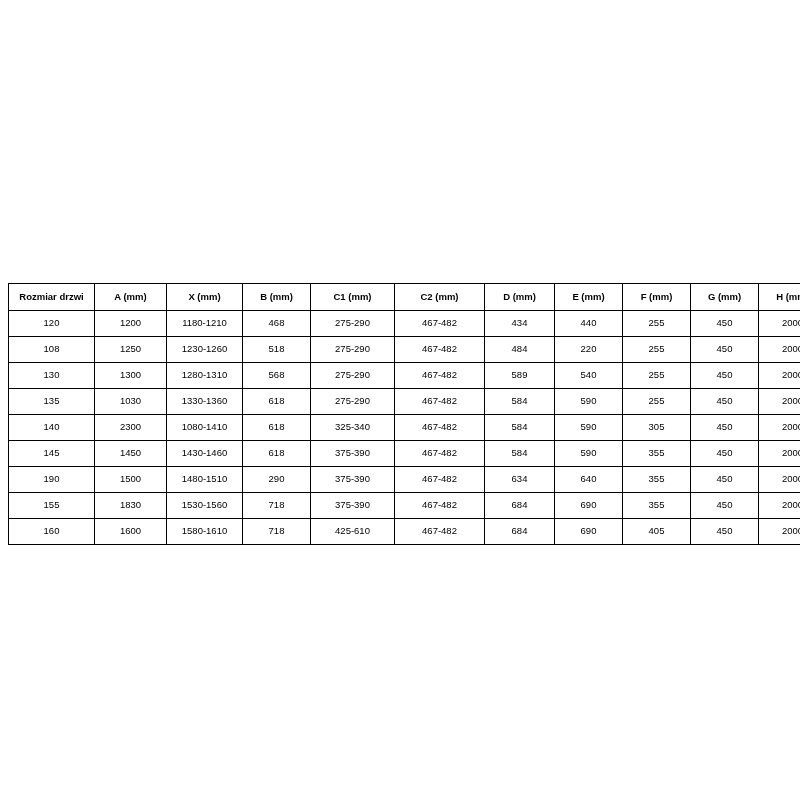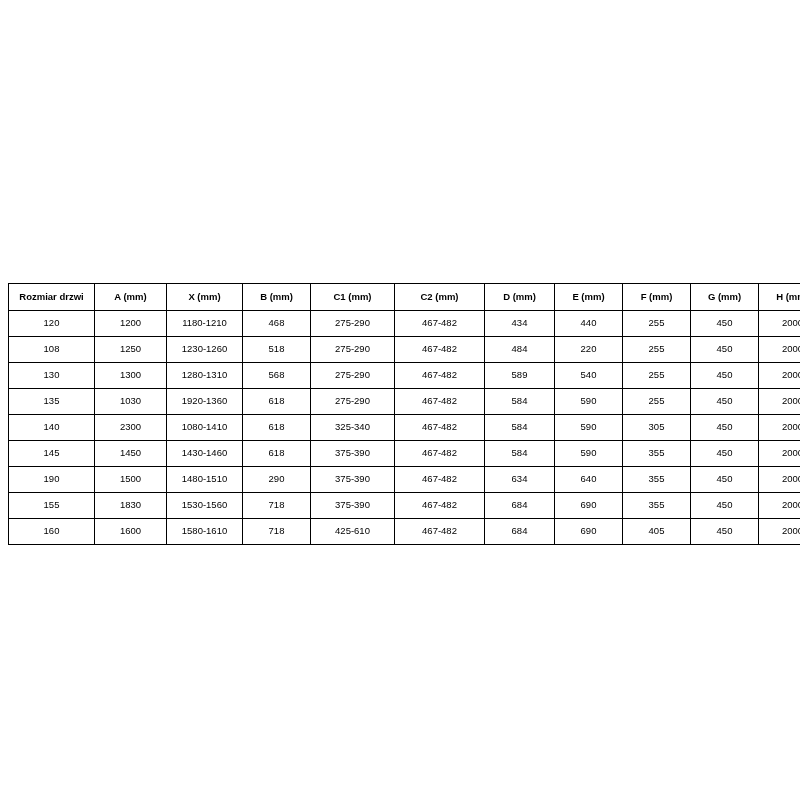--- a/index.html
+++ b/index.html
@@ -133,21 +133,21 @@
             <td>467-482</td>
             <td>589</td>
             <td>540</td>
             <td>255</td>
             <td>450</td>
             <td>2000</td>
           </tr>
           <tr>
             <td>135</td>
             <td>1030</td>
-            <td>1920-1360</td>
+            <td>1330-1360</td>
             <td>618</td>
             <td>275-290</td>
             <td>467-482</td>
             <td>584</td>
             <td>590</td>
             <td>255</td>
             <td>450</td>
             <td>2000</td>
           </tr>
           <tr>

